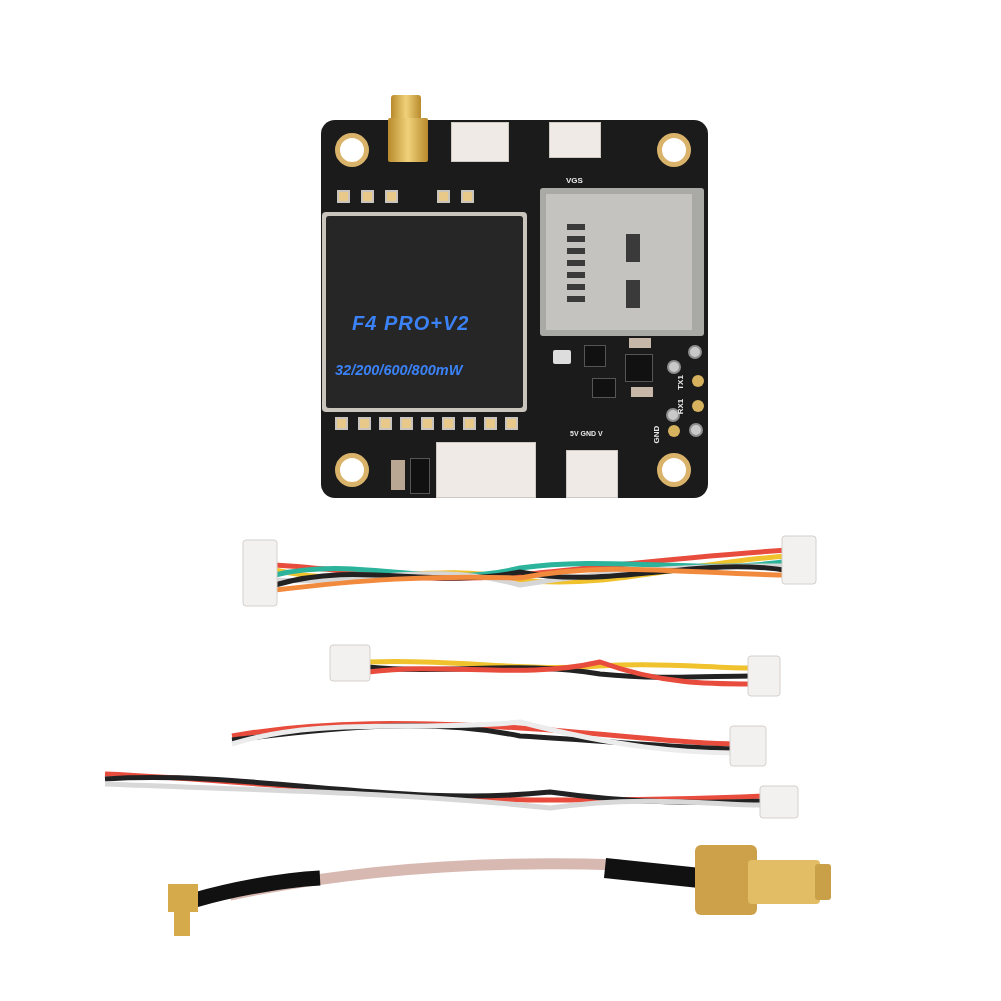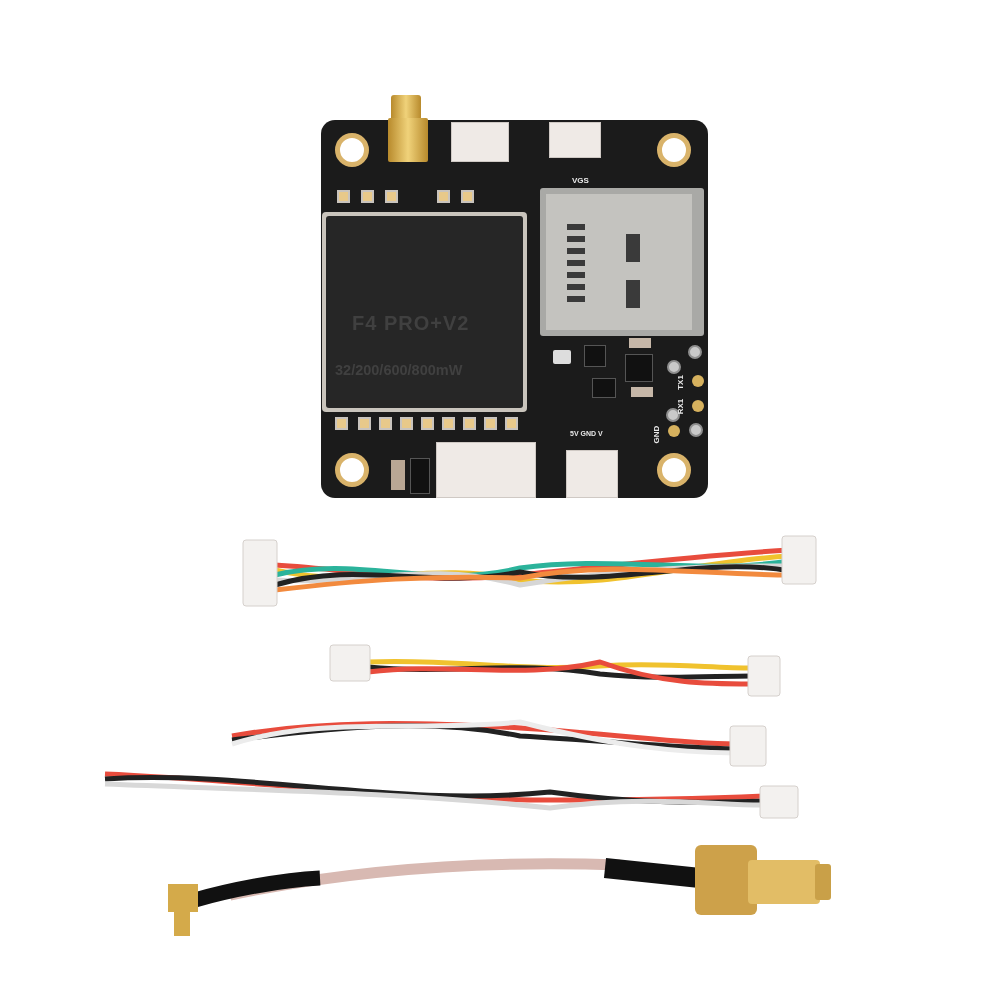--- a/index.html
+++ b/index.html
@@ -5,21 +5,21 @@
   html,body{margin:0;padding:0;background:#ffffff;}
   body{width:1001px;height:1001px;position:relative;overflow:hidden;font-family:"Liberation Sans",sans-serif;}
   .abs{position:absolute;}
   
   .pcb{left:321px;top:120px;width:387px;height:378px;background:#1b1b1b;border-radius:14px;}
   .hole{width:34px;height:34px;border-radius:50%;background:#fff;border:5px solid #d9b36a;box-sizing:border-box;}
   .header{background:#efeae6;border:1px solid #cfc9c4;box-sizing:border-box;}
   .pad{width:13px;height:13px;background:#e8c98a;border:2px solid #c9c4be;box-sizing:border-box;}
   .shield{left:322px;top:212px;width:205px;height:200px;background:#c9c4bc;border-radius:4px;}
   .shield-inner{left:326px;top:216px;width:197px;height:192px;background:#262626;border-radius:3px;}
-  .lbl{color:#404040;font-weight:bold;white-space:nowrap;}
+  .lbl{color:#3b82f6;font-weight:bold;white-space:nowrap;font-style:italic;}
   .sd{left:540px;top:188px;width:164px;height:148px;background:#a9a9a6;border-radius:3px;}
   .sd-inner{left:546px;top:194px;width:146px;height:136px;background:#c4c3bf;}
   .sd-pin{width:18px;height:6px;background:#3a3a3a;}
   .silk{color:#e9e9e9;font-size:8px;font-weight:bold;}
   .gpad{width:12px;height:12px;border-radius:50%;background:#d6b15e;}
   .spad{width:14px;height:14px;border-radius:50%;background:#c9c9c9;border:2px solid #8f8f8f;box-sizing:border-box;}
   .chip{background:#111;border:1px solid #555;}
   .gold{background:linear-gradient(90deg,#b88a2c,#f0d27a,#b88a2c);}
 </style>
 </head>
@@ -30,21 +30,21 @@
 <div class="abs hole" style="left:335px;top:133px;"></div>
 <div class="abs hole" style="left:657px;top:133px;"></div>
 <div class="abs hole" style="left:335px;top:453px;"></div>
 <div class="abs hole" style="left:657px;top:453px;"></div>
 
 <div class="abs gold" style="left:391px;top:95px;width:30px;height:30px;border-radius:3px;"></div>
 <div class="abs gold" style="left:388px;top:118px;width:40px;height:44px;border-radius:2px;"></div>
 
 <div class="abs header" style="left:451px;top:122px;width:58px;height:40px;"></div>
 <div class="abs header" style="left:549px;top:122px;width:52px;height:36px;"></div>
-<div class="abs silk" style="left:566px;top:176px;margin-left:6px;">VGS</div>
+<div class="abs silk" style="left:566px;top:176px;">VGS</div>
 
 <div class="abs pad" style="left:337px;top:190px;"></div>
 <div class="abs pad" style="left:361px;top:190px;"></div>
 <div class="abs pad" style="left:385px;top:190px;"></div>
 <div class="abs pad" style="left:437px;top:190px;"></div>
 <div class="abs pad" style="left:461px;top:190px;"></div>
 
 <div class="abs shield"></div>
 <div class="abs shield-inner"></div>
 <div class="abs lbl" style="left:352px;top:312px;font-size:20px;letter-spacing:1px;">F4 PRO+V2</div>

